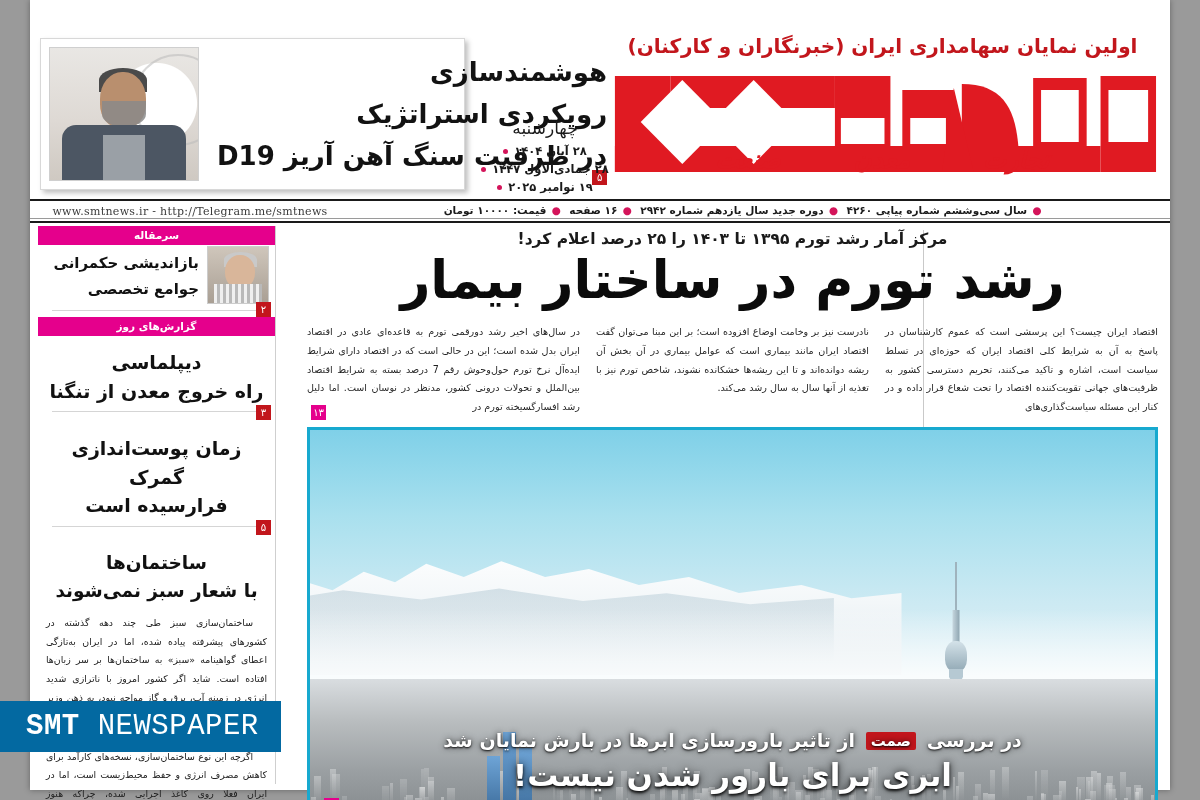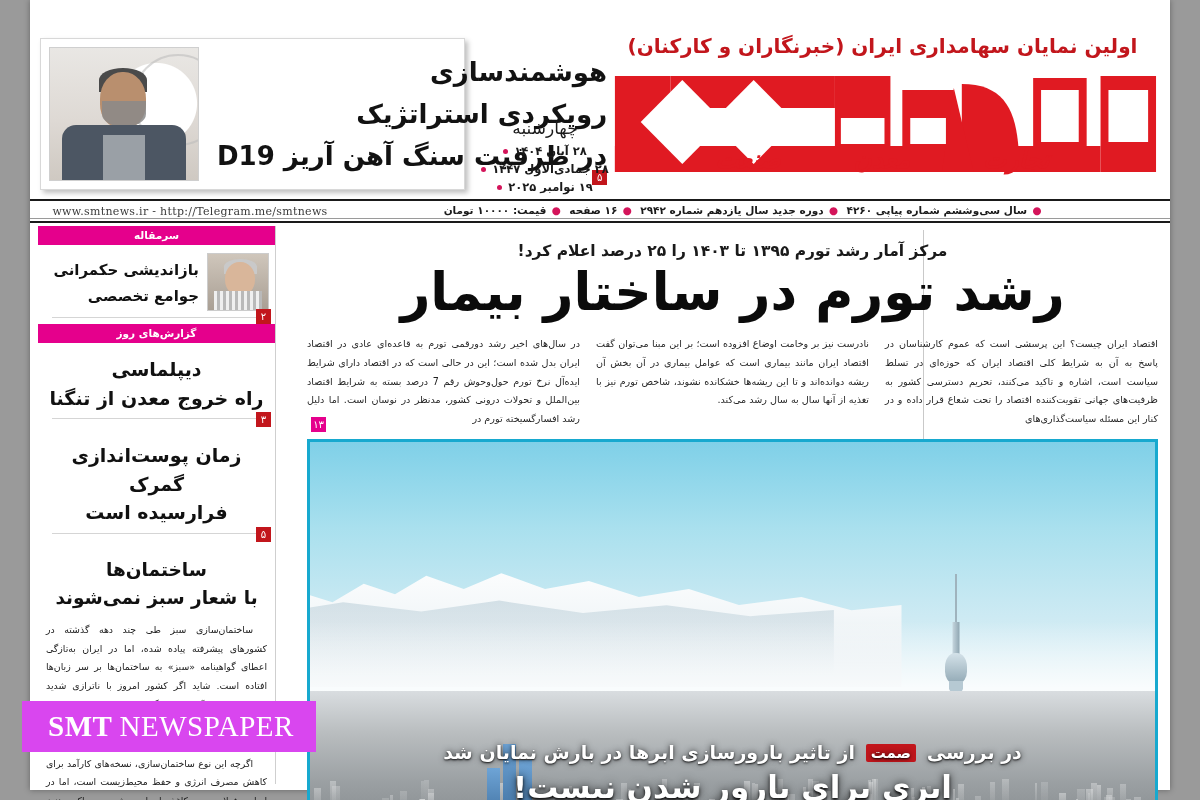--- a/index.html
+++ b/index.html
@@ -129,21 +129,21 @@
   .content { position:absolute; top:226px; left:8px; right:8px; bottom:6px; display:flex; }
   .main-col { flex:1; padding-left:10px; }
   .side-col {
     width:238px; flex:none; border-right:1px solid #cfcfcf; padding-right:0;
     margin-right:17px;
   }
   .vline { position:absolute; right:246px; top:230px; bottom:14px; width:1px; background:#c9c9c9; }
 
   .kicker {
     text-align:center; font-size:15.5px; font-weight:bold; color:#1a1a1a;
-    margin:16px 0 2px; white-space:nowrap;
+    margin:4px 0 2px; white-space:nowrap;
   }
   .headline {
     text-align:center; font-size:52px; font-weight:bold; color:#0b0b0b;
     line-height:1.18; letter-spacing:-.5px; margin:2px 0 12px;
   }
 
   .lede { display:flex; gap:16px; direction:rtl; padding:0 4px; margin-bottom:10px; position:relative; }
   .lede p {
     flex:1; margin:0; font-size:9.6px; line-height:1.95; color:#1f1f1f;
     text-align:justify;
@@ -221,35 +221,34 @@
     font-weight:bold; padding:0 5px; margin:0 4px; vertical-align:middle;
     border-radius:2px;
   }
   .cap2 {
     font-size:31px; font-weight:bold; color:#fff; margin-top:6px; white-space:nowrap;
     text-shadow:0 2px 3px rgba(0,0,0,.9), 0 0 8px rgba(0,0,0,.75);
   }
   .cap-page { position:absolute; left:14px; bottom:6px; }
 
   .watermark {
-    position:absolute; left:-30px; bottom:38px; background:#d946ef;
+    position:absolute; left:-30px; bottom:38px; background:#0369a1;
     color:#fff; padding:9px 22px 9px 26px; font-size:29px;
     letter-spacing:.5px; direction:ltr; z-index:5;
-    font-family:Liberation Serif, serif;
-    margin-left:22px;
+    font-family:Liberation Mono, monospace;
   }
   .watermark b { font-weight:bold; }
   .watermark span { font-weight:normal; }
 
   
   .sec-head {
     background:#e5008c; color:#fff; text-align:center;
     font-size:10.5px; font-weight:bold; padding:3px 0 4px; letter-spacing:.5px;
   }
-  .side-block { position:relative; padding:8px 6px 6px; }
+  .side-block { position:relative; padding:1px 6px 6px; }
   .edit-row { display:flex; flex-direction:row-reverse; align-items:flex-start; gap:8px; }
   .edit-title {
     flex:1; text-align:right; font-size:15px; font-weight:bold; color:#111;
     line-height:1.75; padding-top:4px;
   }
   .edit-photo {
     width:62px; height:58px; flex:none; border:1px solid #ccc; overflow:hidden;
     background:linear-gradient(to bottom,#cfc6bb,#a99f94); position:relative;
   }
   .edit-photo .f-head {

